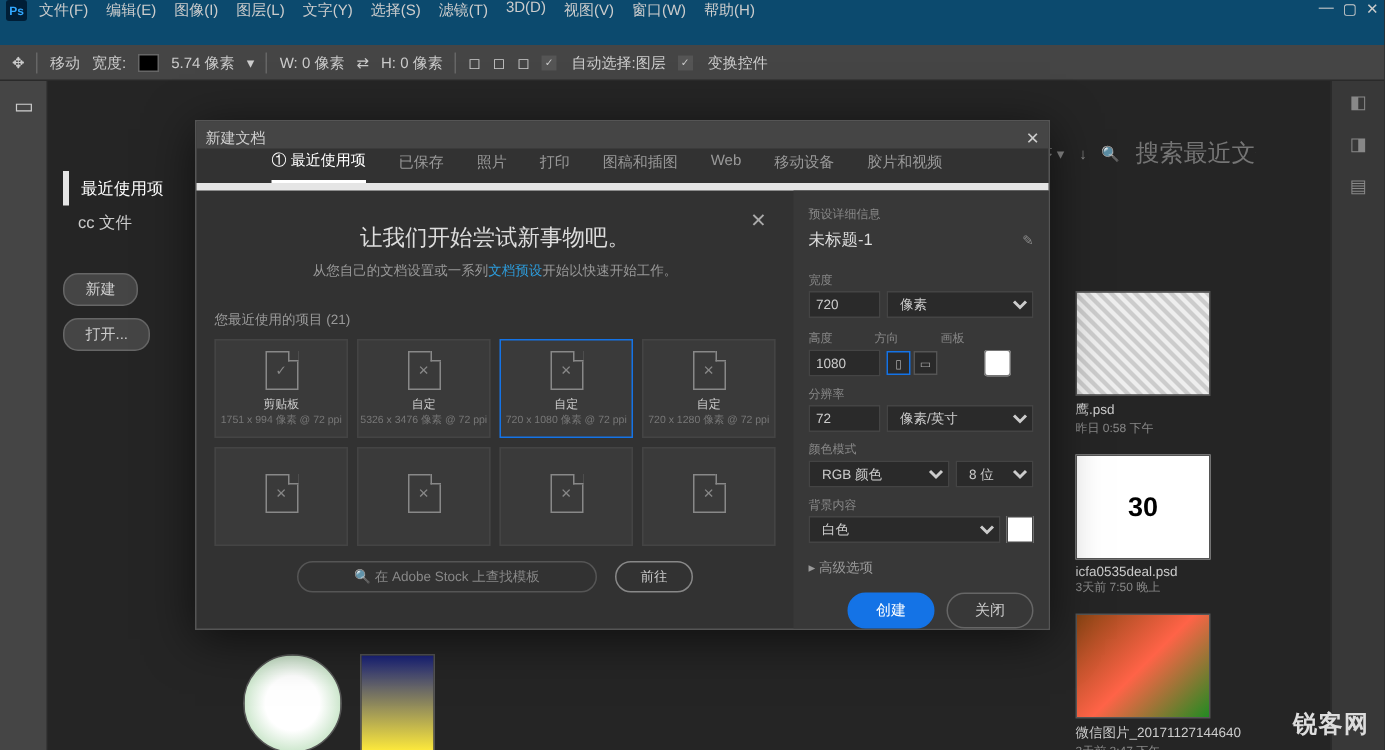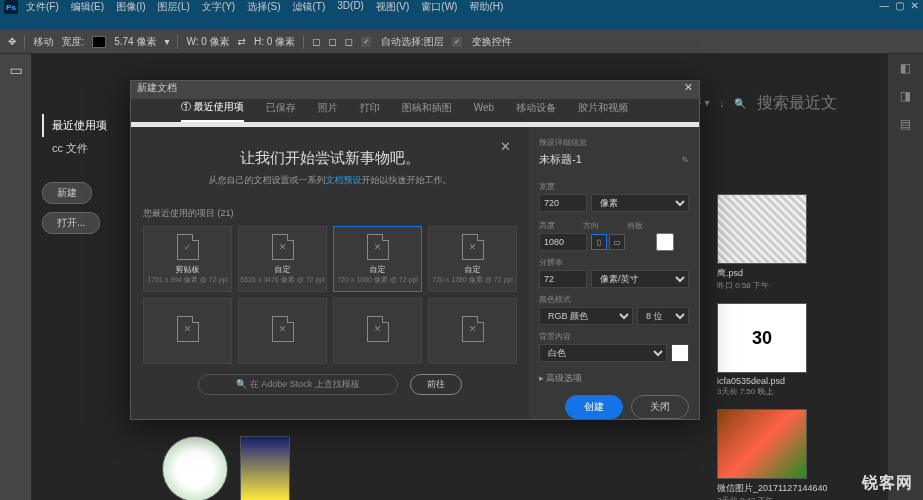--- a/index.html
+++ b/index.html
@@ -12,35 +12,35 @@
 .toolbar{height:24px;background:#454545;display:flex;align-items:center;padding:0 8px;gap:8px;font-size:10px;color:#ccc;border-bottom:1px solid #2a2a2a}
 .toolbar .sep{width:1px;height:14px;background:#666}
 .swatch{width:14px;height:12px;background:#000;border:1px solid #666}
 .cb{width:10px;height:10px;background:#555;display:inline-flex;align-items:center;justify-content:center;font-size:7px;margin-right:2px}
 .main{display:flex;height:calc(100% - 42px)}
 .left-tools{width:32px;background:#454545;border-right:1px solid #2a2a2a}
 .left-tools div{width:28px;height:28px;margin:2px;display:flex;align-items:center;justify-content:center;color:#ccc;font-size:14px}
 .content{flex:1;background:#252525;position:relative}
 .sidebar-left{position:absolute;left:10px;top:60px;width:100px}
 .sb-item{padding:4px 8px;font-size:11px;color:#ccc;border-left:2px solid transparent}
-.sb-item.active{border-left:2px solid #e5e5e5;color:#fff}
+.sb-item.active{border-left:4px solid #e5e5e5;color:#fff}
 .sb-btn{background:#454545;border:1px solid #666;border-radius:10px;padding:3px 14px;font-size:10px;color:#ccc;margin-top:8px;display:inline-block;cursor:pointer}
 .right-panel{width:36px;background:#383838;border-left:1px solid #2a2a2a}
 .right-panel div{height:28px;display:flex;align-items:center;justify-content:center;color:#888;font-size:12px}
 .search-area{position:absolute;right:50px;top:40px;display:flex;align-items:center;gap:10px;font-size:10px;color:#888}
 .search-area input{background:transparent;border:none;color:#888;font-size:16px;width:80px}
 .files-area{position:absolute;right:50px;top:140px;width:120px}
 .file-item{margin-bottom:12px}
 .file-thumb{width:90px;height:70px;background:#ddd;border:1px solid #555;display:flex;align-items:center;justify-content:center;font-size:8px;color:#333;overflow:hidden}
 .file-name{font-size:9px;color:#ccc;margin-top:3px;white-space:nowrap;overflow:hidden;text-overflow:ellipsis}
 .file-meta{font-size:8px;color:#888}
 .watermark{position:absolute;right:10px;bottom:6px;font-size:16px;color:#ddd;font-weight:700;letter-spacing:1px}
 
 .dialog{position:absolute;left:130px;top:80px;width:570px;height:340px;background:#323232;border:1px solid #555;box-shadow:0 6px 30px rgba(0,0,0,.6)}
-.dlg-title{height:18px;background:#454545;display:flex;align-items:flex-start;padding:0 6px;font-size:10px;color:#ccc}
+.dlg-title{height:18px;background:#454545;display:flex;align-items:flex-end;padding:0 6px;font-size:10px;color:#ccc}
 .dlg-close{margin-left:auto;cursor:pointer;font-size:11px}
 .dlg-tabs{height:28px;display:flex;align-items:center;padding:0 50px;gap:22px;font-size:10px;color:#999;border-bottom:5px solid #e5e5e5}
 .dlg-tabs span{cursor:pointer;padding-bottom:6px}
 .dlg-tabs span.active{color:#fff;border-bottom:2px solid #fff}
 .dlg-body{display:flex;height:calc(100% - 46px)}
 .dlg-left{flex:1;padding:12px;position:relative}
 .hero{text-align:center;padding:10px 20px;position:relative}
 .hero-close{position:absolute;right:6px;top:0;font-size:13px;color:#aaa;cursor:pointer}
 .hero h2{font-size:15px;color:#ddd;font-weight:300;margin-bottom:6px}
 .hero p{font-size:9px;color:#999}

